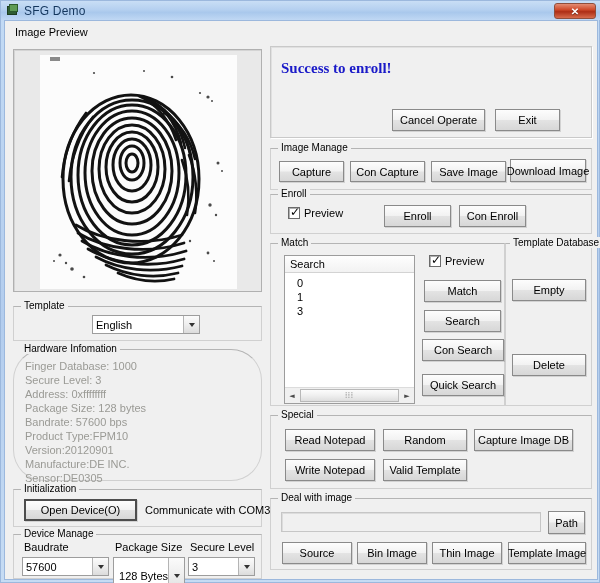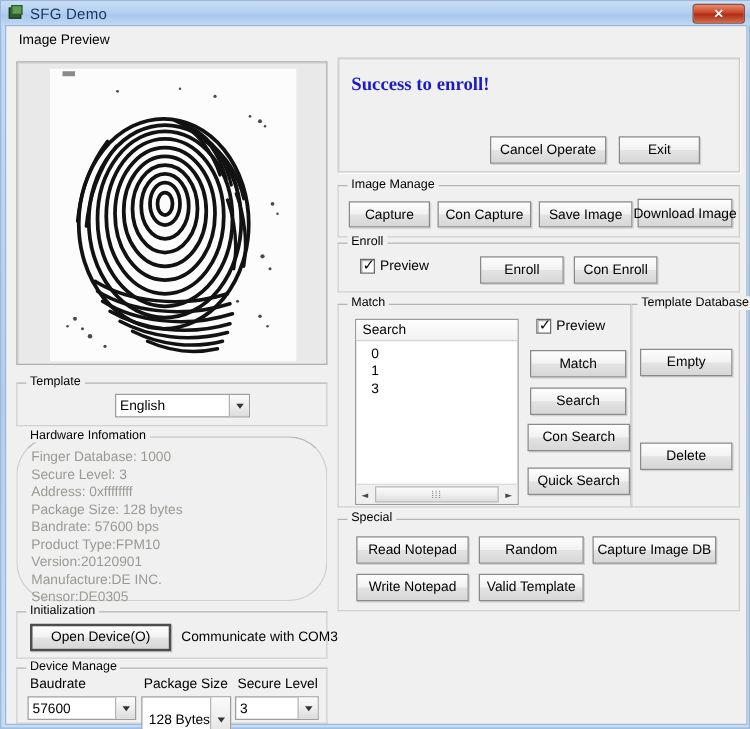--- a/index.html
+++ b/index.html
@@ -367,20 +367,29 @@
 
     <div class="group" style="left:265px; top:394px; width:322px; height:74px;">
       <div class="glabel">Special</div>
       <div class="btn" style="left:14px;  top:13px; width:90px; height:22px;">Read Notepad</div>
       <div class="btn" style="left:203px; top:13px; width:99px; height:22px;">Capture Image DB</div>
       <div class="btn" style="left:112px; top:13px; width:84px; height:22px;">Random</div>
       <div class="btn" style="left:14px;  top:43px; width:90px; height:22px;">Write Notepad</div>
       <div class="btn" style="left:112px; top:43px; width:84px; height:22px;">Valid Template</div>
     </div>
 
+    <div class="group" style="left:265px; top:477px; width:322px; height:72px;">
+      <div class="glabel">Deal with image</div>
+      <input class="textbox flat" type="text" style="left: 10px; top: 13px; width: 260px; height: 20px; padding-left: 3px;" value="" placeholder="">
+      <div class="btn" style="left:277px; top:12px; width:37px; height:23px;">Path</div>
+      <div class="btn" style="left:11px;  top:43px; width:70px; height:22px;">Source</div>
+      <div class="btn" style="left:86px;  top:43px; width:70px; height:22px;">Bin Image</div>
+      <div class="btn" style="left:161px; top:43px; width:70px; height:22px;">Thin Image</div>
+      <div class="btn" style="left:237px; top:43px; width:78px; height:22px;">Template Image</div>
+    </div>
 
     <div class="group" style="left:8px; top:285px; width:249px; height:35px;">
       <div class="glabel">Template</div>
       <div class="combo" style="left:78px; top:8px; width:108px; height:19px;">
         <span class="ctext">English</span>
         <span class="cbtn">
             <span class="arrow"></span>
           </span>
       </div>
     </div>

